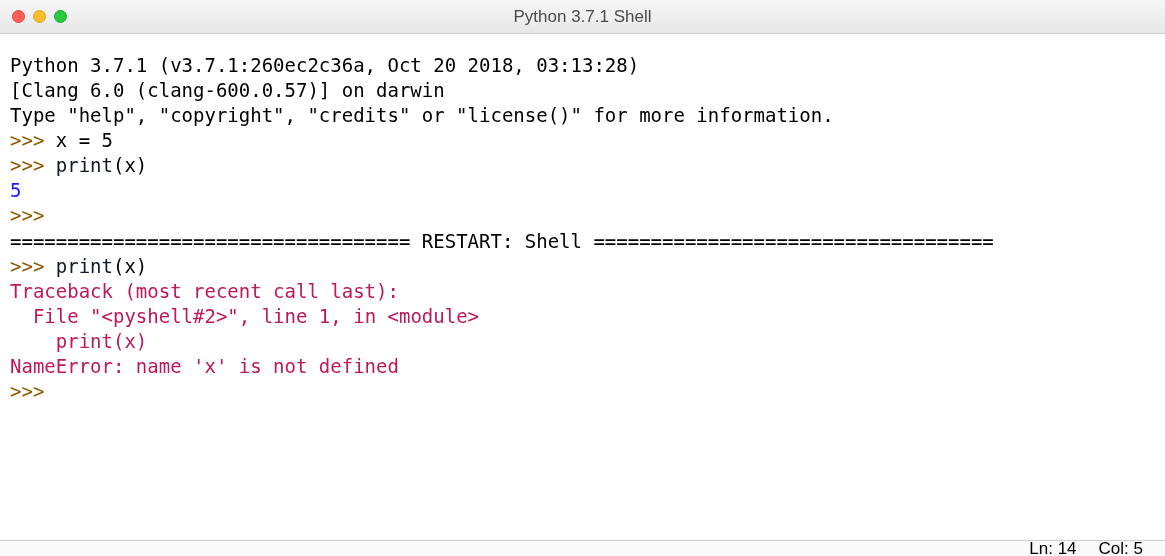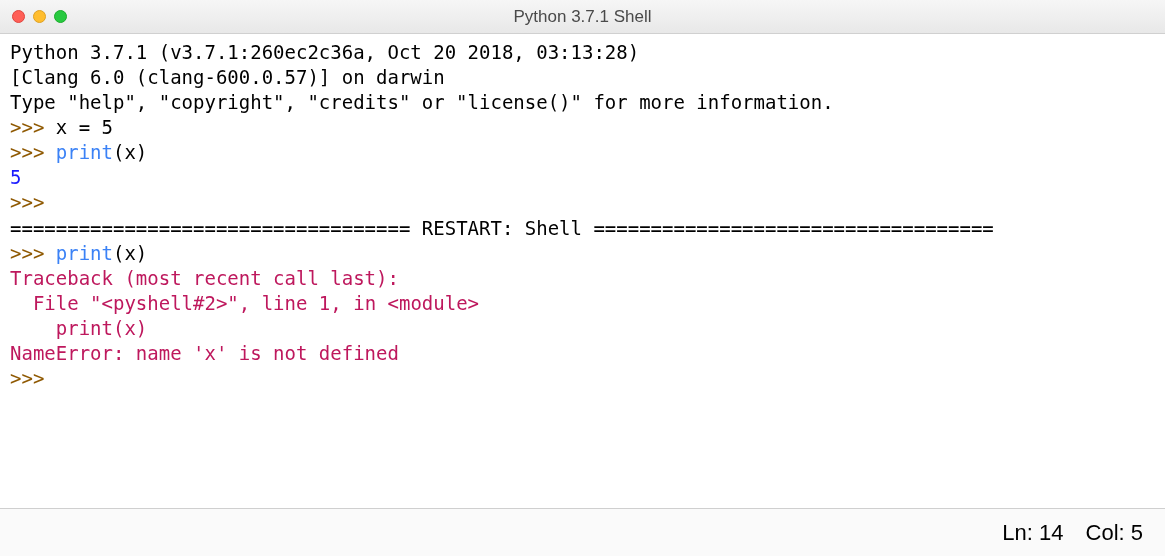--- a/index.html
+++ b/index.html
@@ -43,42 +43,42 @@
       left: 0;
       right: 0;
       text-align: center;
       font-family: -apple-system, "Helvetica Neue", Arial, sans-serif;
       font-size: 17px;
       color: #4a4a4a;
       pointer-events: none;
     }
     .shell-content {
       flex: 1;
-      padding: 6px 10px 2px 10px;
+      padding: 19px 10px 2px 10px;
       line-height: 1.32;
       white-space: pre;
       overflow: hidden;
       color: #000;
     }
     .status-bar {
-      height: 48px;
+      height: 16px;
       border-top: 1px solid #cfcfcf;
       background: #fafafa;
       display: flex;
       justify-content: flex-end;
       align-items: center;
       padding-right: 22px;
       font-family: -apple-system, "Helvetica Neue", Arial, sans-serif;
-      font-size: 22px;
+      font-size: 17px;
       color: #000;
       gap: 22px;
     }
     .c-black { color: #000; }
     .c-brown { color: #8f5902; }
-    .c-purple { color: #3b82f6; }
+    .c-purple { color: #0f172a; }
     .c-blue  { color: #1a1aff; }
     .c-red   { color: #be185d; }
     .line { display: block; }
   </style>
 </head>
 <body>
 
 <div class="title-bar">
   <div class="traffic-lights">
     <div class="traffic-light red"></div>

